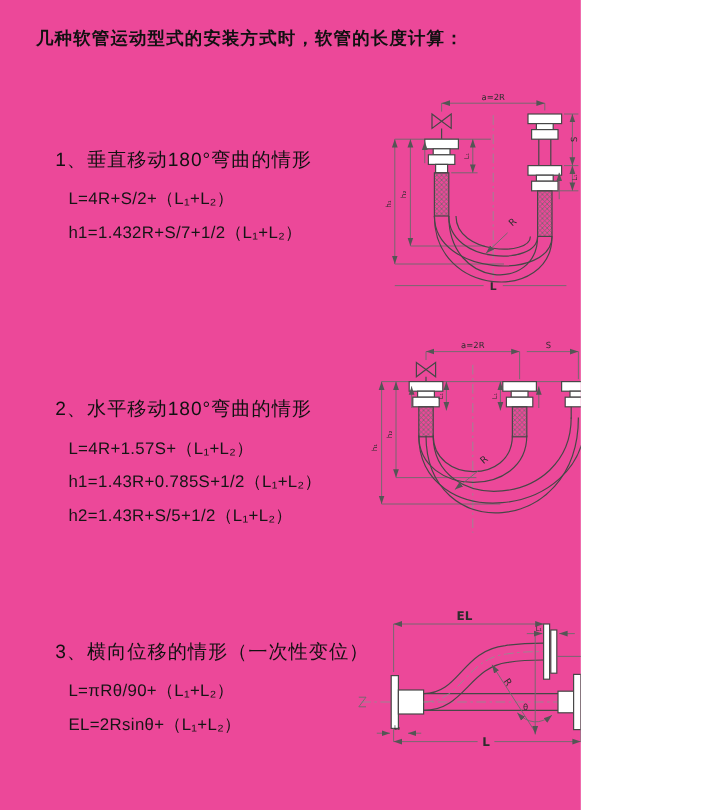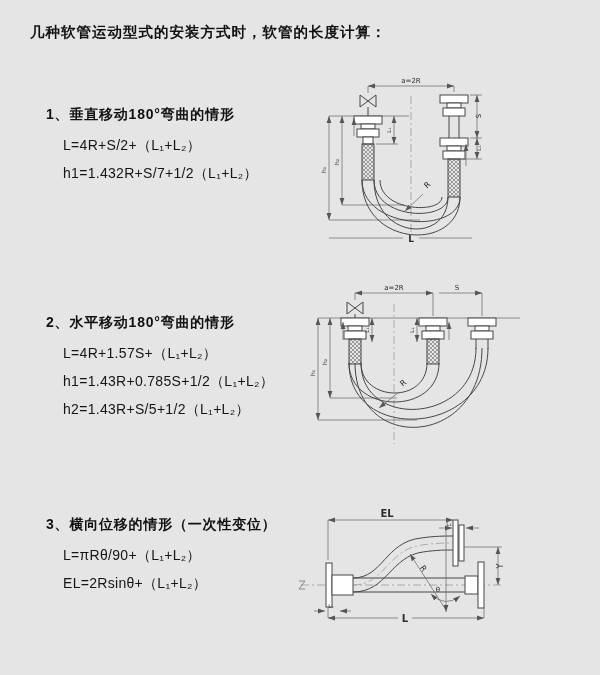--- a/index.html
+++ b/index.html
@@ -1,22 +1,22 @@
 <!DOCTYPE html>
 <html><head>
 <meta charset="utf-8">
 <style>
   html,body{margin:0;padding:0;background:#ffffff;}
-  .page{position:relative;width:600px;height:675px;background:#e5e5e5;overflow:hidden;
+  .page{position:relative;width:484px;height:675px;background:#ec4899;overflow:hidden;
         font-family:"Liberation Sans","DejaVu Sans",sans-serif;color:#1a1a1a;}
   .title{position:absolute;left:30px;top:23px;font-size:14.5px;font-weight:bold;letter-spacing:1px;color:#111;}
   .sec{position:absolute;left:46px;width:280px;}
   .sec1{top:104px;} .sec2{top:312px;} .sec3{top:514px;}
-  .sec-heading{font-size:14px;font-weight:bold;letter-spacing:0.8px;color:#111;line-height:20px;}
-  .formulas{margin-left:17px;margin-top:7px;}
+  .sec-heading{font-size:16px;font-weight:normal;letter-spacing:0.8px;color:#111;line-height:20px;margin-top:20px;}
+  .formulas{margin-left:11px;margin-top:7px;}
   .formula{font-size:14px;line-height:28px;letter-spacing:0.3px;color:#151515;white-space:nowrap;}
   svg.diag{position:absolute;}
   .d1{left:312px;top:70px;} .d2{left:305px;top:278px;} .d3{left:295px;top:500px;}
   .o{stroke:#474747;stroke-width:1;fill:none;}
   .f{stroke:#474747;stroke-width:1;fill:#ffffff;}
   .d{stroke:#6b6b6b;stroke-width:0.75;fill:none;}
   .cl{stroke:#909090;stroke-width:0.7;fill:none;stroke-dasharray:8 3 2 3;}
   .hz{stroke:#474747;stroke-width:1;}
   text{fill:#2d2d2d;font-family:"DejaVu Sans","Liberation Sans",sans-serif;}
   .t55{font-size:5.5px;} .t6{font-size:6px;} .t7{font-size:7px;} .t8{font-size:8px;}

